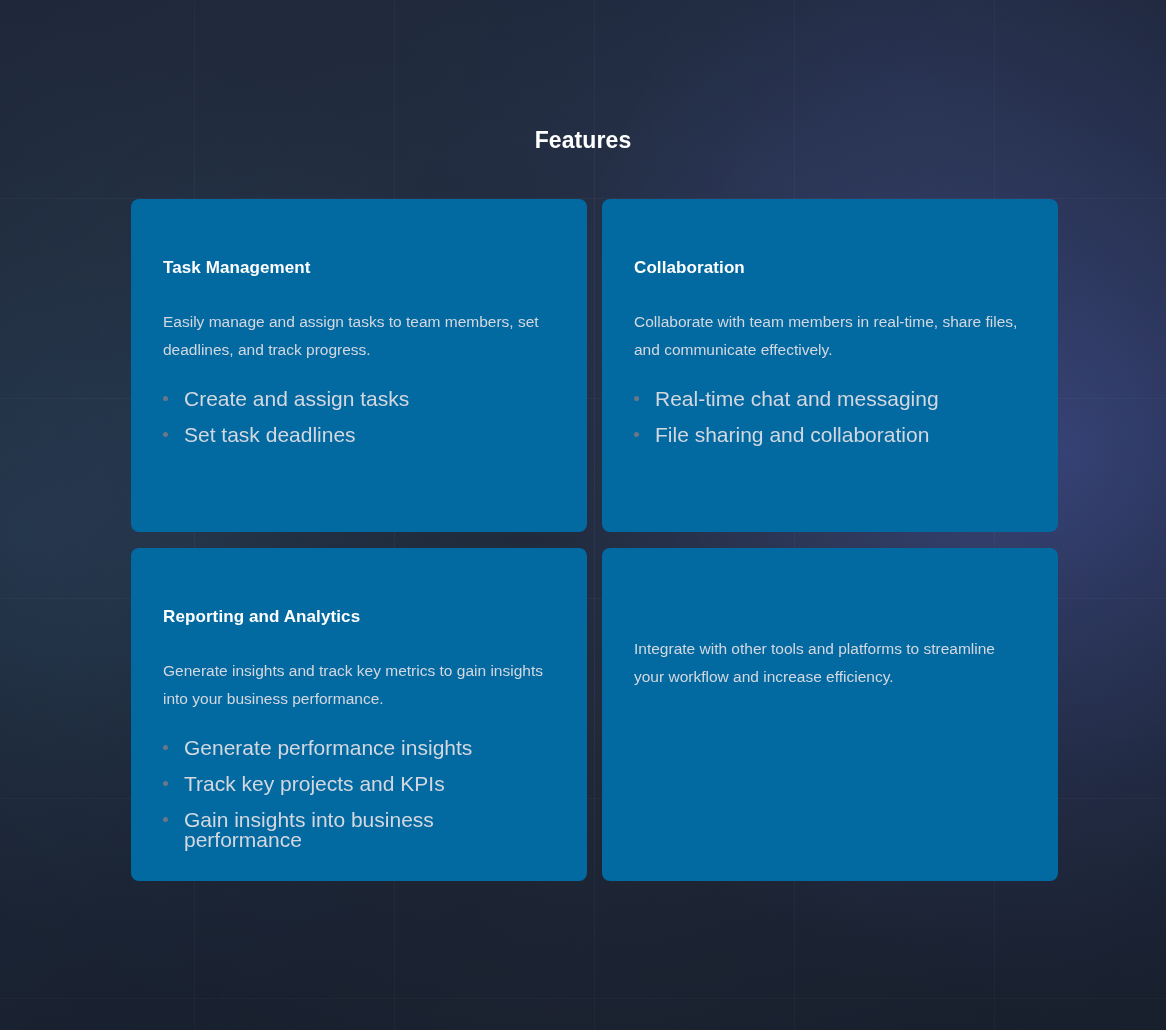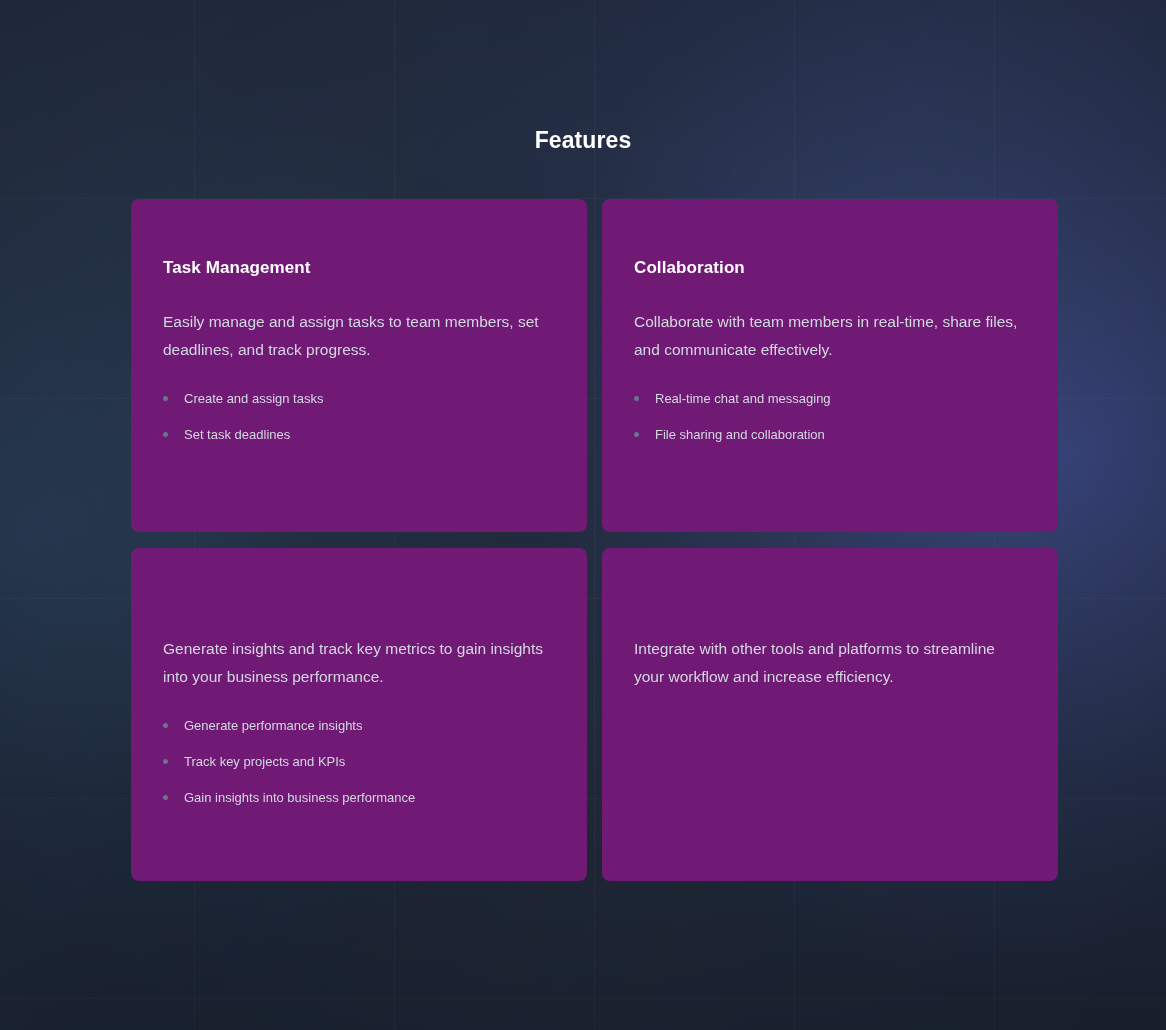--- a/index.html
+++ b/index.html
@@ -79,21 +79,21 @@
     top: 199px;
     width: 927px;
     display: grid;
     grid-template-columns: 456px 456px;
     grid-template-rows: 333px 333px;
     column-gap: 15px;
     row-gap: 16px;
   }
 
   .feature-card {
-    background: #701a75;
+    background: #0369a1;
     border-radius: 8px;
     padding: 58px 30px 0 32px;
     box-sizing: border-box;
     overflow: hidden;
   }
 
   .feature-title {
     margin: 0;
     color: #ffffff;
     font-size: 17px;
@@ -112,21 +112,21 @@
   }
 
   .feature-list {
     list-style: none;
     margin: 25px 0 0 0;
     padding: 0;
   }
   .feature-list-item {
     position: relative;
     color: #d3d8e0;
-    font-size: 13px;
+    font-size: 21px;
     line-height: 20px;
     padding-left: 21px;
     margin-bottom: 16px;
   }
   .feature-list-item:last-child { margin-bottom: 0; }
 
   .bullet-dot {
     position: absolute;
     left: 0;
     top: 7px;
@@ -176,20 +176,21 @@
           <span>Real-time chat and messaging</span>
         </li>
         <li class="feature-list-item">
           <span class="bullet-dot"></span>
           <span>File sharing and collaboration</span>
         </li>
       </ul>
     </div>
 
     <div class="feature-card">
+      <h3 class="feature-title">Reporting and Analytics</h3>
       <p class="feature-desc">Generate insights and track key metrics to gain insights into your business performance.</p>
       <ul class="feature-list">
         <li class="feature-list-item">
           <span class="bullet-dot"></span>
           <span>Generate performance insights</span>
         </li>
         <li class="feature-list-item">
           <span class="bullet-dot"></span>
           <span>Track key projects and KPIs</span>
         </li>

